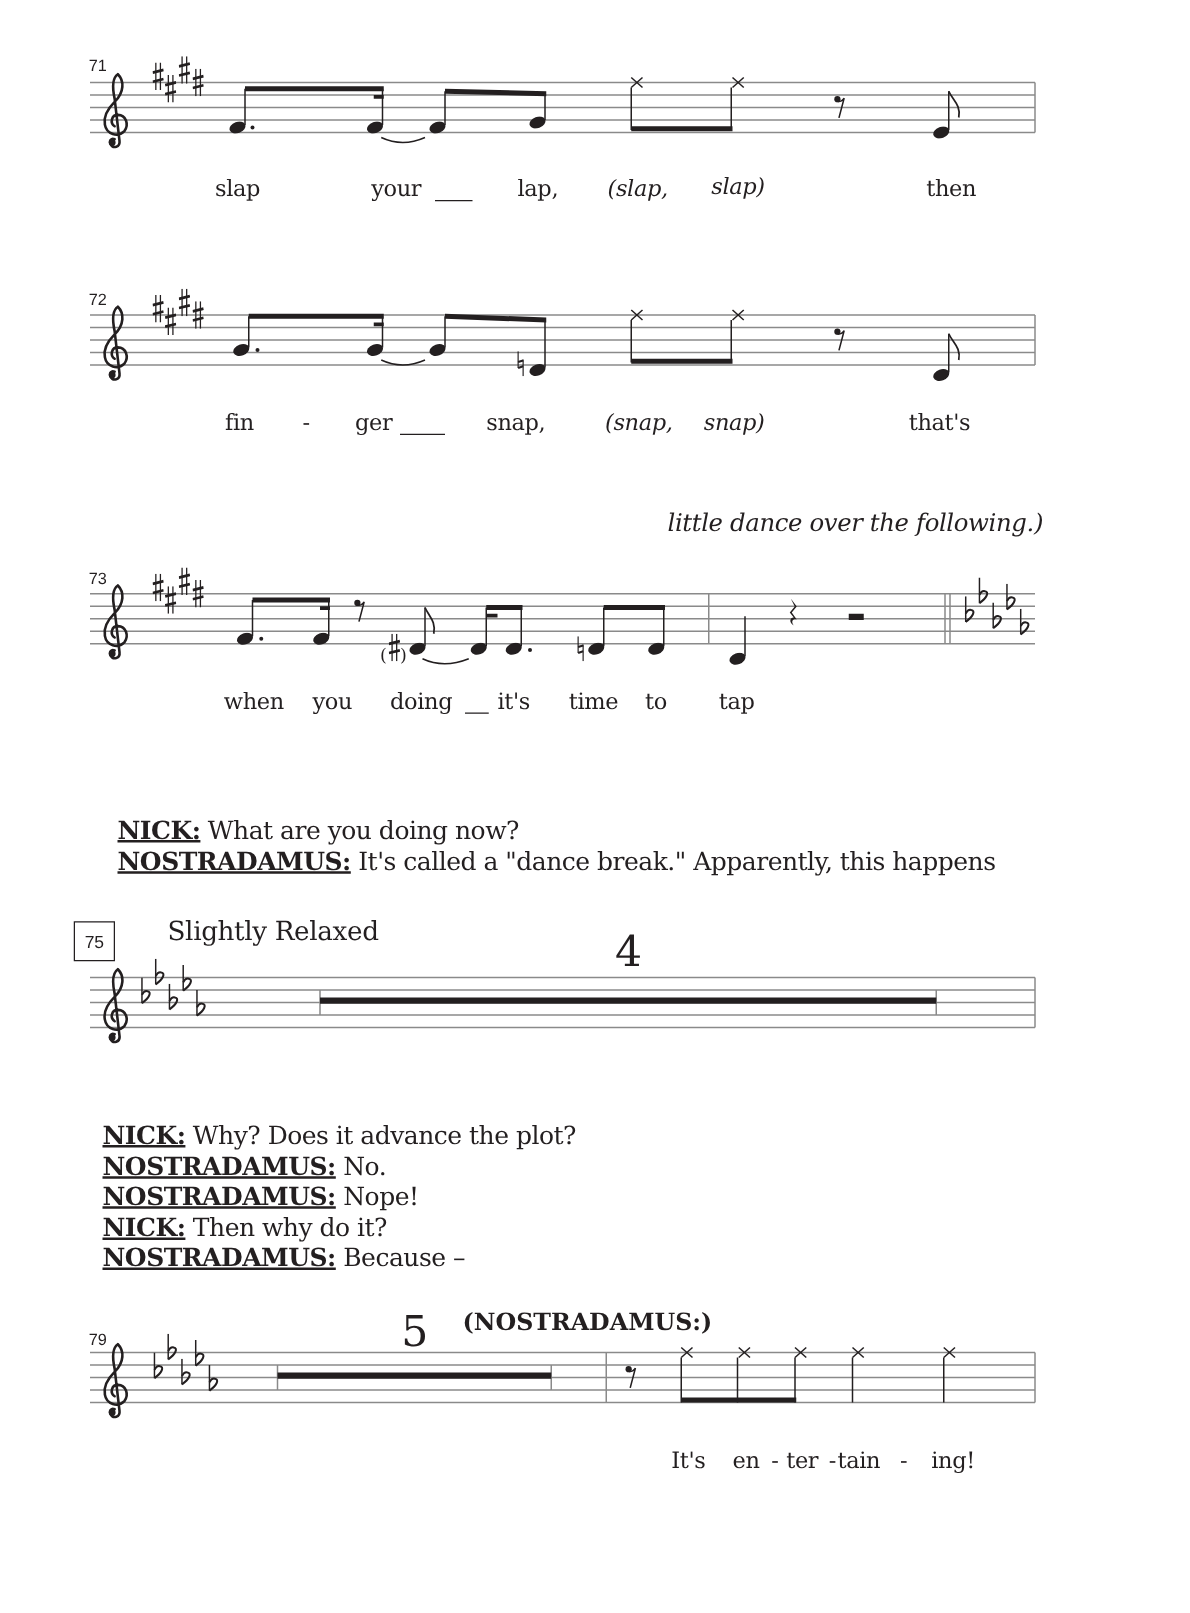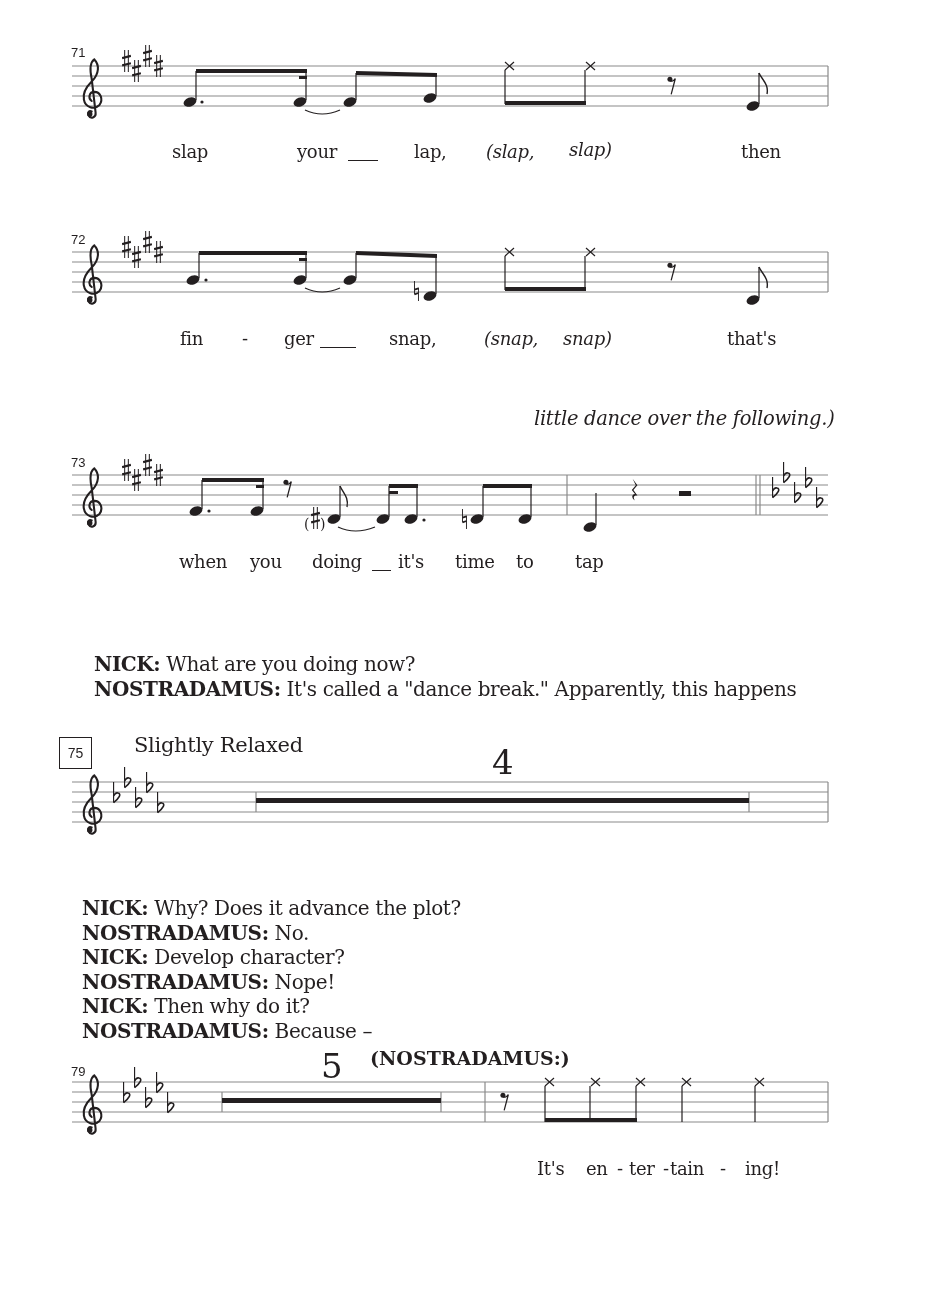--- a/index.html
+++ b/index.html
@@ -4,21 +4,21 @@
 <style>
   html, body { margin: 0; padding: 0; background: #ffffff; }
   body { width: 952px; height: 1290px; position: relative; overflow: hidden; color: #231f20;
          font-family: "DejaVu Serif", "Liberation Serif", serif; }
   .abs { position: absolute; }
   svg.staff { position: absolute; left: 0; overflow: visible; }
   .lyric { position: absolute; font-size: 18px; font-family: "DejaVu Serif", serif; white-space: nowrap; letter-spacing: -0.3px; }
   .lyric.it { font-style: italic; }
   .mnum { position: absolute; font-family: "Liberation Sans", sans-serif; font-size: 13px; }
   .dialogue { position: absolute; font-size: 20px; line-height: 24.5px; font-family: "DejaVu Serif", serif; letter-spacing: -0.4px; }
-  .dialogue .spk { font-weight: bold; }
+  .dialogue .spk { font-weight: bold; text-decoration: underline; }
   .stagedir { position: absolute; font-style: italic; font-size: 19.5px; line-height: 26px; font-family: "DejaVu Serif", serif; letter-spacing: -0.3px; }
   .tempo { position: absolute; font-weight: normal; font-size: 21px; font-family: "DejaVu Serif", serif; letter-spacing: -0.3px; }
   .rehearsal { position: absolute; border: 1px solid #231f20; font-family: "Liberation Sans", sans-serif; font-size: 14px; text-align: center; }
   .restnum { position: absolute; font-size: 34px; font-family: "DejaVu Serif", serif; }
   .cue { position: absolute; font-weight: bold; font-size: 19px; font-family: "DejaVu Serif", serif; }
 </style>
 </head>
 <body>
 
 <svg width="0" height="0" style="position:absolute">
@@ -259,21 +259,20 @@
     <use href="#flat" x="123" y="-9" width="9" height="22"></use>
     <use href="#flat" x="134" y="11" width="9" height="22"></use>
     <use href="#flat" x="145" y="-4" width="9" height="22"></use>
     <use href="#flat" x="156" y="16" width="9" height="22"></use>
   </svg>
 </div>
 
 <div class="dialogue" style="left:82px;top:896px">
   <div><span class="spk">NICK:</span><span> Why? Does it advance the plot?</span></div>
   <div><span class="spk">NOSTRADAMUS:</span><span> No.</span></div>
-  <div><span class="spk">NICK:</span><span> Develop character?</span></div>
   <div><span class="spk">NOSTRADAMUS:</span><span> Nope!</span></div>
   <div><span class="spk">NICK:</span><span> Then why do it?</span></div>
   <div><span class="spk">NOSTRADAMUS:</span><span> Because –</span></div>
 </div>
 
 <div>
   <span class="mnum" style="left:71px;top:1064px;">79</span>
   <span class="restnum" style="left:321px;top:1046px">5</span>
   <span class="cue" style="left:370px;top:1047px">(NOSTRADAMUS:)</span>
   <svg class="staff" style="top:1076px" width="952" height="80">

